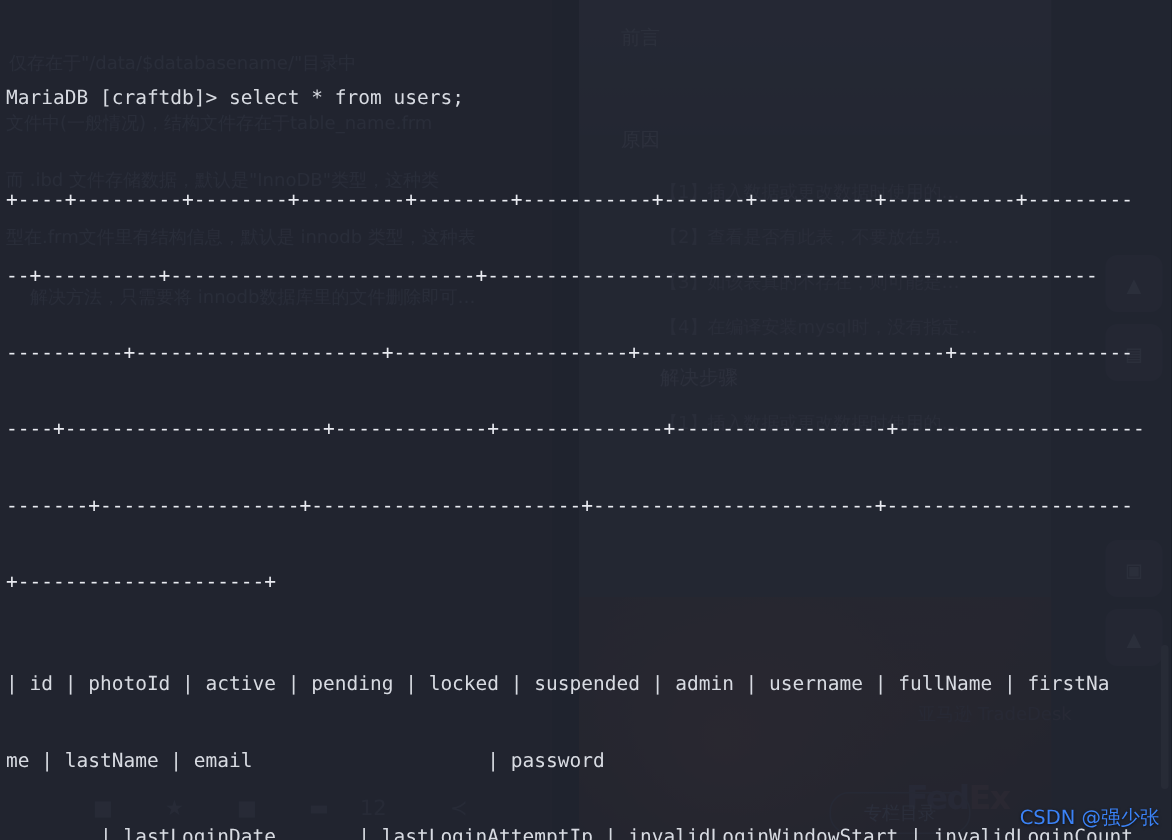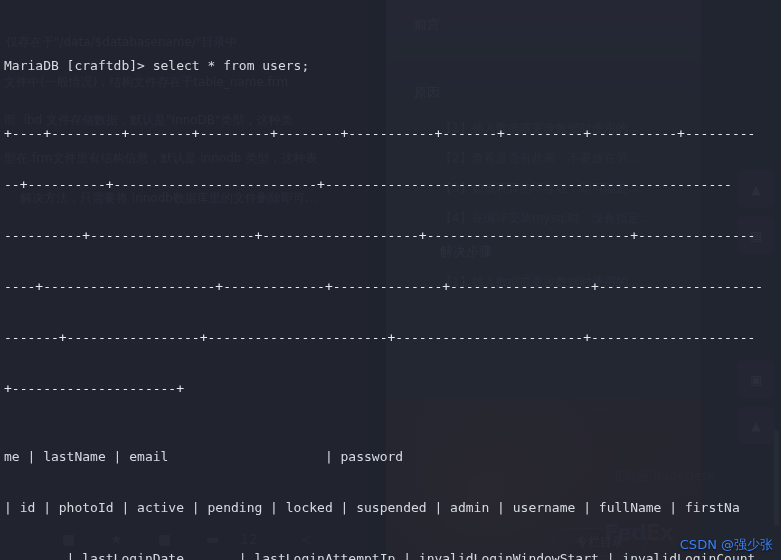--- a/index.html
+++ b/index.html
@@ -157,22 +157,22 @@
 
     <div class="line"><span>MariaDB [craftdb]&gt; </span><span>select * from users;</span></div>
 
     <div class="line rule">+----+---------+--------+---------+--------+-----------+-------+----------+-----------+---------</div>
     <div class="line rule">--+----------+--------------------------+----------------------------------------------------</div>
     <div class="line rule">----------+---------------------+--------------------+--------------------------+---------------</div>
     <div class="line rule">----+----------------------+-------------+--------------+------------------+---------------------</div>
     <div class="line rule">-------+-----------------+-----------------------+------------------------+---------------------</div>
     <div class="line rule">+---------------------+</div>
 
+    <div class="line">| id | photoId | active | pending | locked | suspended | admin | username | fullName | firstNa</div>
     <div class="line">me | lastName | email                    | password</div>
-    <div class="line">| id | photoId | active | pending | locked | suspended | admin | username | fullName | firstNa</div>
     <div class="line">        | lastLoginDate       | lastLoginAttemptIp | invalidLoginWindowStart | invalidLoginCount</div>
     
     
     
 
     
     
     
     
     

